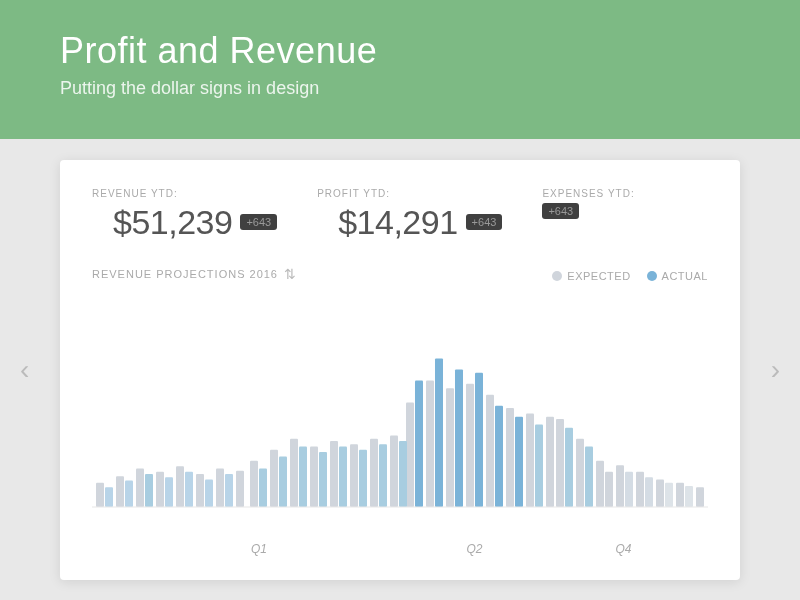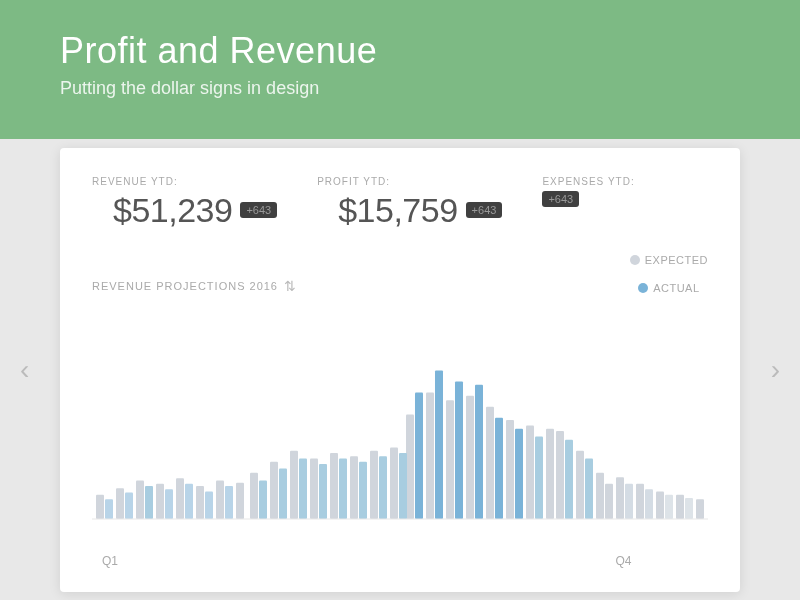--- a/index.html
+++ b/index.html
@@ -135,21 +135,20 @@
     .chart-filter-icon {
       color: #bbb;
       font-size: 14px;
       cursor: pointer;
     }
 
     .legend {
       display: flex;
       align-items: center;
       gap: 16px;
-      flex-direction: column;
     }
 
     .legend-item {
       display: flex;
       align-items: center;
       gap: 5px;
       font-size: 11px;
       color: #aaa;
       letter-spacing: 0.5px;
       text-transform: uppercase;
@@ -169,23 +168,24 @@
       height: 220px;
     }
 
     .chart-svg {
       width: 100%;
       height: 100%;
     }
 
     .quarter-labels {
       display: flex;
-      justify-content: space-between;
+      justify-content: flex-end;
       margin-top: 24px;
       padding: 0 10px;
+      font-style: italic;
     }
 
     .quarter-label {
       font-size: 12px;
       color: #aaa;
       font-weight: 400;
       width: 25%;
       text-align: left;
     }
     .quarter-label:last-child { text-align: right; }
@@ -211,21 +211,21 @@
         <span class="metric-label">REVENUE YTD:</span>
         <div class="metric-value-row">
           <span class="metric-value">$51,239</span>
           <span class="metric-badge">+643</span>
         </div>
       </div>
 
       <div class="metric-block">
         <span class="metric-label">PROFIT YTD:</span>
         <div class="metric-value-row">
-          <span class="metric-value">$15,759</span>
+          <span class="metric-value">$14,291</span>
           <span class="metric-badge">+643</span>
         </div>
       </div>
 
       <div class="metric-block">
         <span class="metric-label">EXPENSES YTD:</span>
         <div class="metric-value-row">
           <span class="metric-badge">+643</span>
         </div>
       </div>
@@ -327,19 +327,20 @@
         <rect x="584" y="168" width="8" height="22" fill="#d0d5dc" rx="1"></rect>
         <rect x="593" y="171" width="8" height="19" fill="#dde3e8" rx="1"></rect>
         <rect x="604" y="172" width="8" height="18" fill="#d0d5dc" rx="1"></rect>
 
         <line x1="0" y1="190" x2="616" y2="190" stroke="#e8e8e8" stroke-width="1"></line>
       </svg>
     </div>
 
     <div class="quarter-labels">
       <span class="quarter-label">Q1</span>
+      <span class="quarter-label">Q2</span>
       <span class="quarter-label">Q4</span>
     </div>
 
   </div>
 
   <span class="nav-arrow nav-arrow-right">›</span>
 </div>
 
 </body></html>

